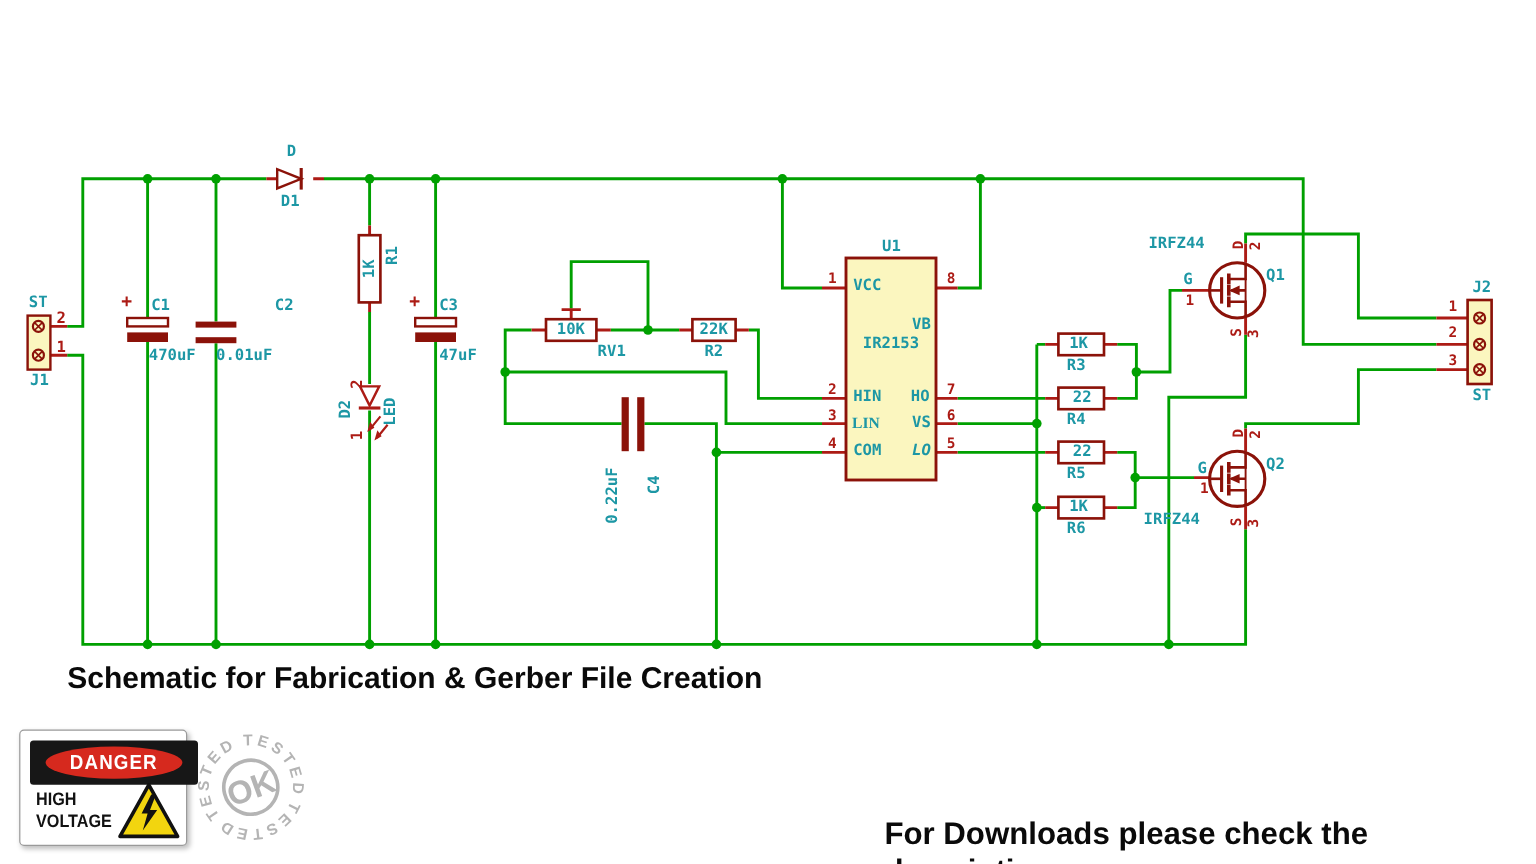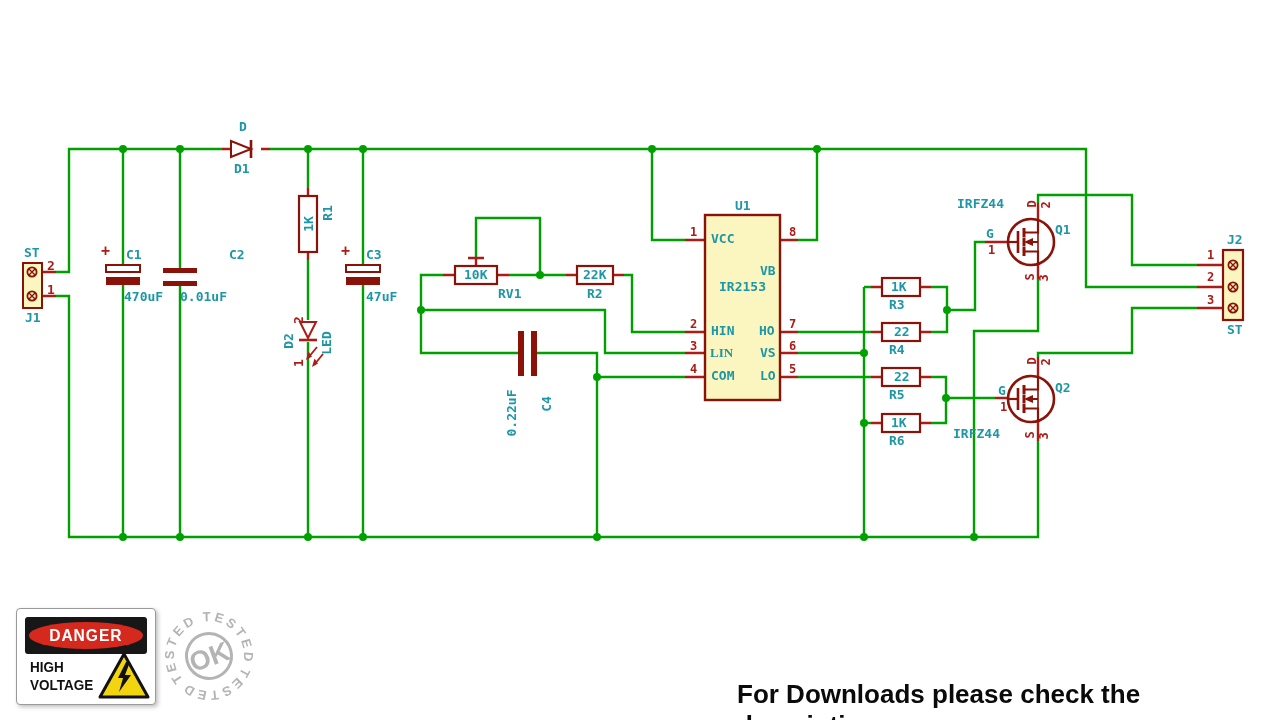--- a/index.html
+++ b/index.html
@@ -9,21 +9,21 @@
   #labels{position:absolute;left:0;top:0;width:1280px;height:720px;}
   .lb{position:absolute;font:bold 13px "DejaVu Sans Mono",monospace;color:#1D97A5;white-space:nowrap;line-height:1;}
   .lb.red{color:#AC1B15;}
   .lb.rot{transform:translate(-50%,-50%) rotate(-90deg);}
   .watermark{position:absolute;left:389px;top:167px;font:bold 27px "Liberation Sans",sans-serif;color:#969696;}
   .caption{position:absolute;left:56px;top:551px;font:bold 25px "Liberation Sans",sans-serif;color:#0a0a0a;}
   .footer{position:absolute;left:737px;top:679px;font:bold 26px "Liberation Sans",sans-serif;color:#0a0a0a;}
   
   .danger{position:absolute;left:16px;top:608px;width:138px;height:95px;background:#fff;
           border:1px solid #9a9a9a;border-radius:4px;box-shadow:2px 2px 4px rgba(0,0,0,.25);}
-  .danger .band{position:absolute;left:8px;top:8px;width:122px;height:37px;background:#171717;border-radius:3px;
+  .danger .band{position:absolute;left:8px;top:8px;width:140px;height:37px;background:#171717;border-radius:3px;
                 display:flex;align-items:center;justify-content:center;}
   .danger .oval{width:114px;height:27px;background:#D6291E;border-radius:50%;
                 display:flex;align-items:center;justify-content:center;}
   .danger .oval span{font:bold 17px "Liberation Sans",sans-serif;color:#fff;letter-spacing:1px;
                      transform:scaleX(.92);}
   .danger .hv{position:absolute;left:13px;top:49px;font:bold 15px "Liberation Sans",sans-serif;color:#111;
               line-height:18px;transform:scaleX(.9);transform-origin:left top;letter-spacing:0;}
   .danger svg{position:absolute;right:4px;bottom:3px;}
 </style>
 </head>
@@ -229,21 +229,21 @@
       <span class="lb rot" style="left: 546px; top: 404px;">C4</span>
       <span class="lb" style="left: 735px; top: 199px;">U1</span>
       <span class="lb" style="left: 719px; top: 280px;">IR2153</span>
       <span class="lb" style="left: 711px; top: 232px;">VCC</span>
       <span class="lb" style="left: 760px; top: 232px; margin-top: 32px;">VB</span>
       <span class="lb" style="left: 711px; top: 324px;">HIN</span>
       <span class="lb" style="left: 759px; top: 324px;">HO</span>
       <span class="lb" style="left: 710px; top: 346px; font-family: Liberation Serif, serif;">LIN</span>
       <span class="lb" style="left: 760px; top: 346px;">VS</span>
       <span class="lb" style="left: 711px; top: 369px;">COM</span>
-      <span class="lb" style="left: 760px; top: 369px;">LO</span>
+      <span class="lb" style="left: 760px; top: 369px; font-style: italic;">LO</span>
       <span class="lb red" style="font-size: 12px; left: 690px; top: 226px;">1</span>
       <span class="lb red" style="font-size: 12px; left: 789px; top: 226px;">8</span>
       <span class="lb red" style="font-size: 12px; left: 690px; top: 318px;">2</span>
       <span class="lb red" style="font-size: 12px; left: 789px; top: 318px;">7</span>
       <span class="lb red" style="font-size: 12px; left: 690px; top: 340px;">3</span>
       <span class="lb red" style="font-size: 12px; left: 789px; top: 340px;">6</span>
       <span class="lb red" style="font-size: 12px; left: 690px; top: 363px;">4</span>
       <span class="lb red" style="font-size: 12px; left: 789px; top: 363px;">5</span>
       <span class="lb" style="left: 891px; top: 280px;">1K</span>
       <span class="lb" style="left: 889px; top: 298px;">R3</span>
@@ -269,20 +269,21 @@
       <span class="lb red rot" style="font-size: 12px; left: 1046px; top: 362px;">2</span>
       <span class="lb red rot" style="font-size: 12px; left: 1030px; top: 435px;">S</span>
       <span class="lb red rot" style="font-size: 12px; left: 1044px; top: 436px;">3</span>
       <span class="lb red" style="font-size: 12px; left: 1207px; top: 249px;">1</span>
       <span class="lb red" style="font-size: 12px; left: 1207px; top: 271px;">2</span>
       <span class="lb red" style="font-size: 12px; left: 1207px; top: 294px;">3</span>
       <span class="lb" style="left: 1227px; top: 233px;">J2</span>
       <span class="lb" style="left: 1227px; top: 323px;">ST</span>
     </div>
 
+  <div class="caption">Schematic for Fabrication &amp; Gerber File Creation</div>
   <div class="footer">For Downloads please check the description</div>
 
   <div class="danger">
     <div class="band">
       <div class="oval">
         <span>DANGER</span>
       </div>
     </div>
     <div class="hv">
       <div>HIGH</div>

